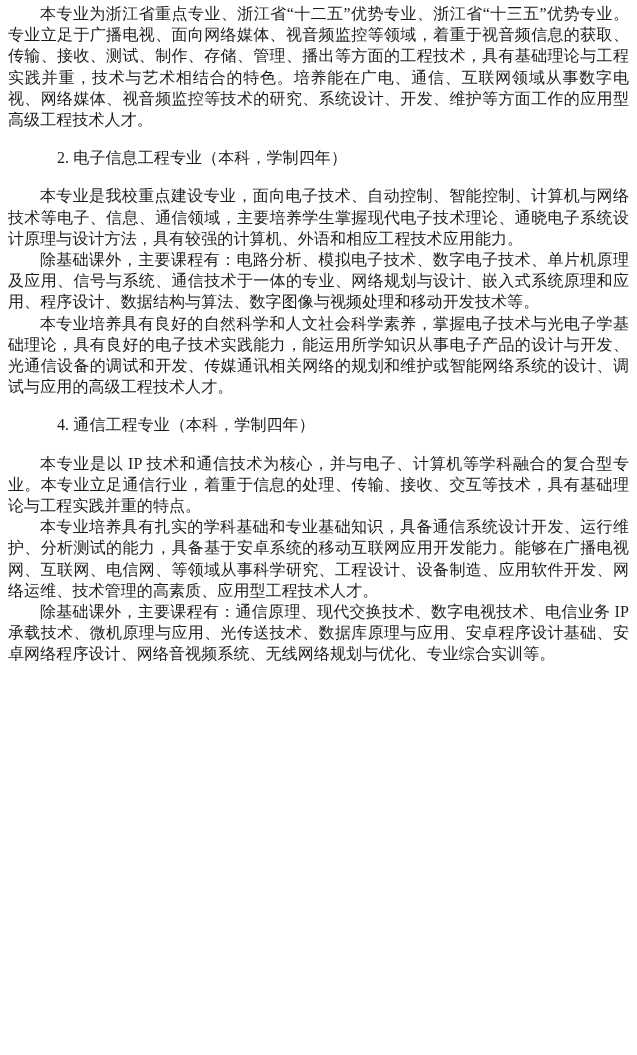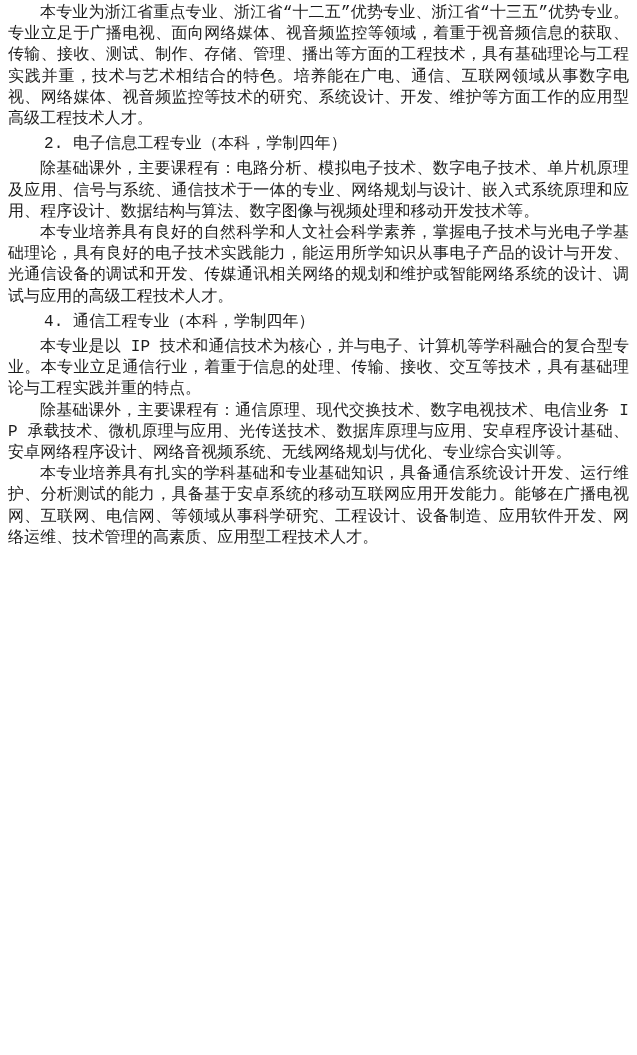--- a/index.html
+++ b/index.html
@@ -12,44 +12,45 @@
     height: 1055px;
     overflow: hidden;
   }
   .page {
     box-sizing: border-box;
     width: 637px;
     height: 1055px;
     padding: 3px 8px 0 8px;
     background: #ffffff;
     color: #1c1c1c;
-    font-family: Liberation Mono, monospace;
+    font-family: Liberation Serif, serif;
     font-size: 16px;
     line-height: 21.2px;
     text-align: justify;
   }
   .para {
     margin: 0;
     text-indent: 2em;
     word-break: break-all;
     letter-spacing: 0.1px;
   }
   .numbered-item {
-    margin: 4px;
+    margin: 17px;
     text-indent: 2em;
     word-break: break-all;
     letter-spacing: 0.1px;
   }
 </style>
 </head>
 <body>
 
 <div class="page">
   <p class="para">本专业为浙江省重点专业、浙江省“十二五”优势专业、浙江省“十三五”优势专业。专业立足于广播电视、面向网络媒体、视音频监控等领域，着重于视音频信息的获取、传输、接收、测试、制作、存储、管理、播出等方面的工程技术，具有基础理论与工程实践并重，技术与艺术相结合的特色。培养能在广电、通信、互联网领域从事数字电视、网络媒体、视音频监控等技术的研究、系统设计、开发、维护等方面工作的应用型高级工程技术人才。</p>
   <p class="numbered-item">2. 电子信息工程专业（本科，学制四年）</p>
+  <p class="para">本专业是我校重点建设专业，面向电子技术、自动控制、智能控制、计算机与网络技术等电子、信息、通信领域，主要培养学生掌握现代电子技术理论、通晓电子系统设计原理与设计方法，具有较强的计算机、外语和相应工程技术应用能力。</p>
   <p class="para">除基础课外，主要课程有：电路分析、模拟电子技术、数字电子技术、单片机原理及应用、信号与系统、通信技术于一体的专业、网络规划与设计、嵌入式系统原理和应用、程序设计、数据结构与算法、数字图像与视频处理和移动开发技术等。</p>
   <p class="para">本专业培养具有良好的自然科学和人文社会科学素养，掌握电子技术与光电子学基础理论，具有良好的电子技术实践能力，能运用所学知识从事电子产品的设计与开发、光通信设备的调试和开发、传媒通讯相关网络的规划和维护或智能网络系统的设计、调试与应用的高级工程技术人才。</p>
   <p class="numbered-item">4. 通信工程专业（本科，学制四年）</p>
   <p class="para">本专业是以 IP 技术和通信技术为核心，并与电子、计算机等学科融合的复合型专业。本专业立足通信行业，着重于信息的处理、传输、接收、交互等技术，具有基础理论与工程实践并重的特点。</p>
+  <p class="para">本专业培养具有扎实的学科基础和专业基础知识，具备通信系统设计开发、运行维护、分析测试的能力，具备基于安卓系统的移动互联网应用开发能力。能够在广播电视网、互联网、电信网、等领域从事科学研究、工程设计、设备制造、应用软件开发、网络运维、技术管理的高素质、应用型工程技术人才。</p>
   <p class="para">除基础课外，主要课程有：通信原理、现代交换技术、数字电视技术、电信业务 IP 承载技术、微机原理与应用、光传送技术、数据库原理与应用、安卓程序设计基础、安卓网络程序设计、网络音视频系统、无线网络规划与优化、专业综合实训等。</p>
-  <p class="para">本专业培养具有扎实的学科基础和专业基础知识，具备通信系统设计开发、运行维护、分析测试的能力，具备基于安卓系统的移动互联网应用开发能力。能够在广播电视网、互联网、电信网、等领域从事科学研究、工程设计、设备制造、应用软件开发、网络运维、技术管理的高素质、应用型工程技术人才。</p>
 
 </div>
 
 </body></html>

